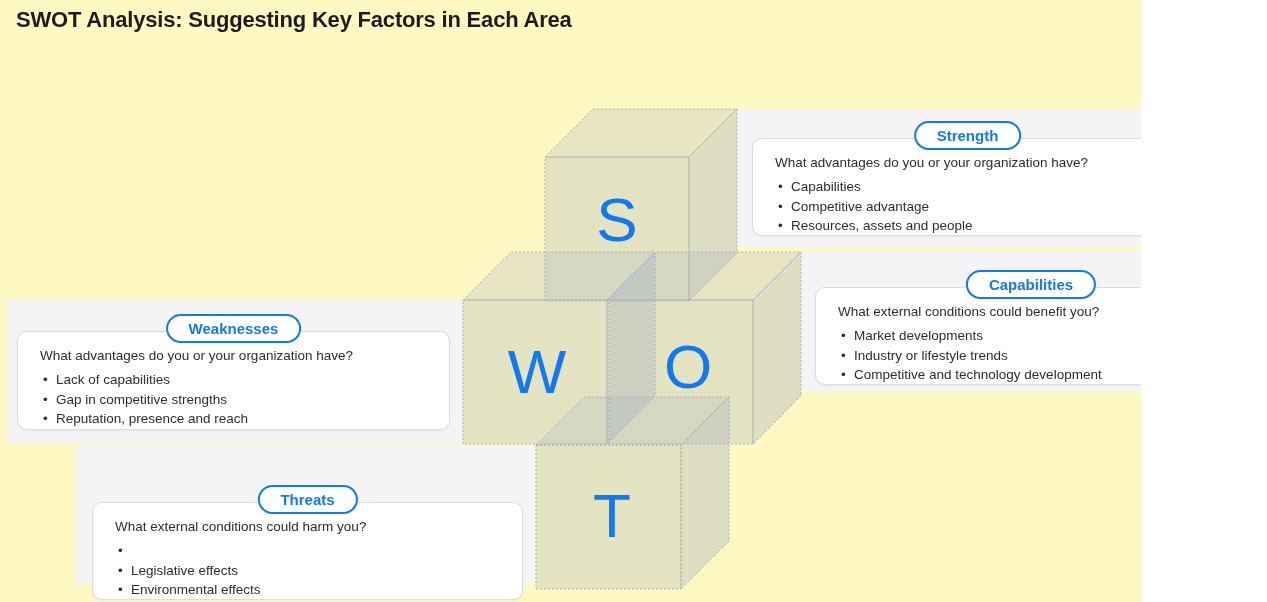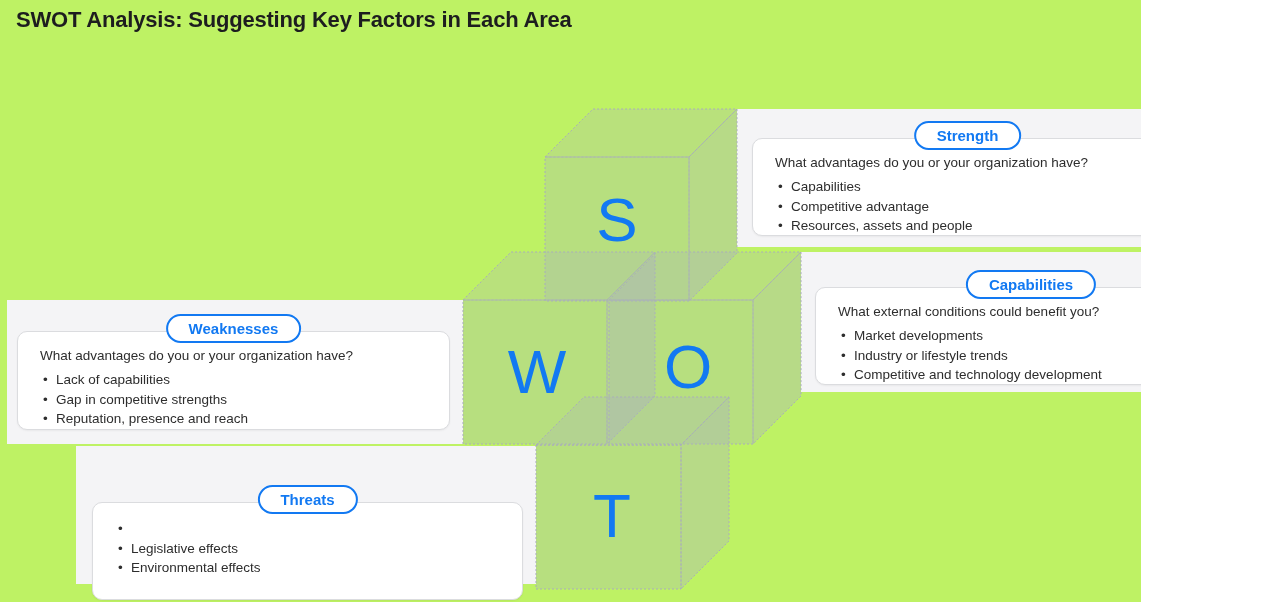--- a/index.html
+++ b/index.html
@@ -6,21 +6,21 @@
     --accent:#1279f2;
     --band-bg:#f4f4f6;
     --cube-fill:#aab2c0;
     --cube-stroke:#a9aeba;
     --box-border:#dbdcdf;
     --text-color:#2d2d2d;
     --title-color:#1d1d1f;
   }
   html,body{margin:0;padding:0;background:#fff;}
   .canvas{
-    position:relative;width:1141px;height:602px;overflow:hidden;background:#bef264;
+    position:relative;width:1141px;height:602px;overflow:hidden;background:#fef9c3;
     font-family:"Liberation Sans",sans-serif;
   }
   .page-title{
     position:absolute;left:16px;top:7px;z-index:5;
     font-size:22px;font-weight:700;color:var(--title-color);letter-spacing:-0.2px;
   }
   .band{position:absolute;background:var(--band-bg);z-index:1;}
   .band-strength{left:737px;top:109px;width:460px;height:138px;}
   .band-opportunities{left:801px;top:252px;width:461px;height:140px;}
   .band-weaknesses{left:7px;top:300px;width:456px;height:144px;}
@@ -140,20 +140,21 @@
         <span>Industry or lifestyle trends</span>
       </div>
     <div class="bullet">
         <span class="dot">•</span>
         <span>Competitive and technology development</span>
       </div>
   </div>
 
   <div class="card card-threats">
     <div class="pill">Threats</div>
+    <div class="question">What external conditions could harm you?</div>
     <div class="bullet">
         <span class="dot">•</span>
       </div>
     <div class="bullet">
         <span class="dot">•</span>
         <span>Legislative effects</span>
       </div>
     <div class="bullet">
         <span class="dot">•</span>
         <span>Environmental effects</span>

